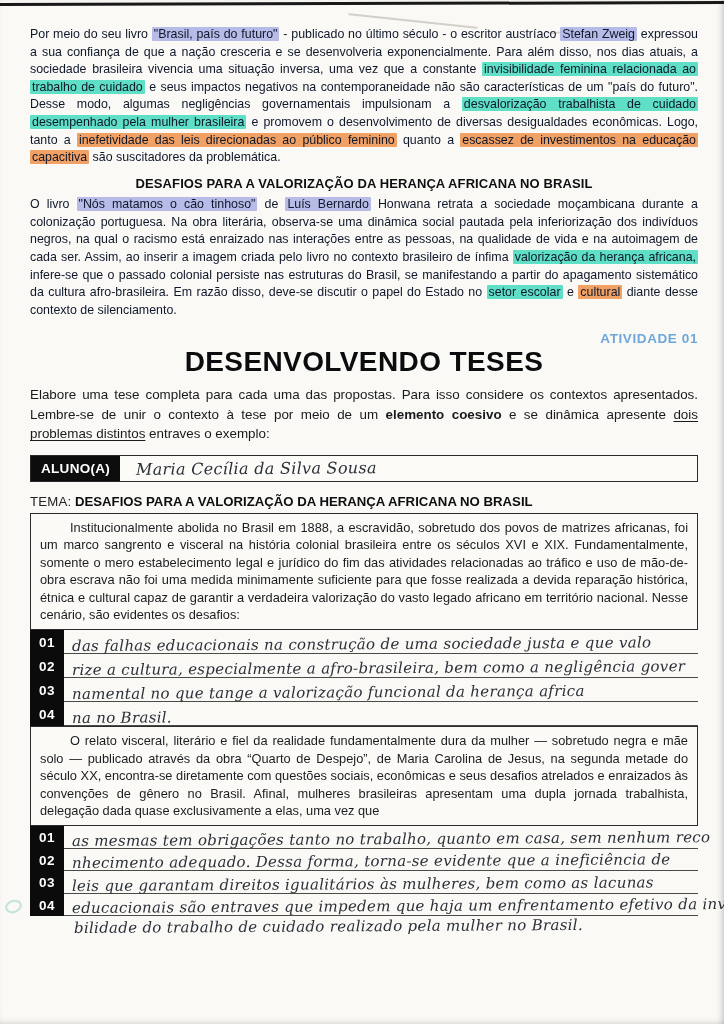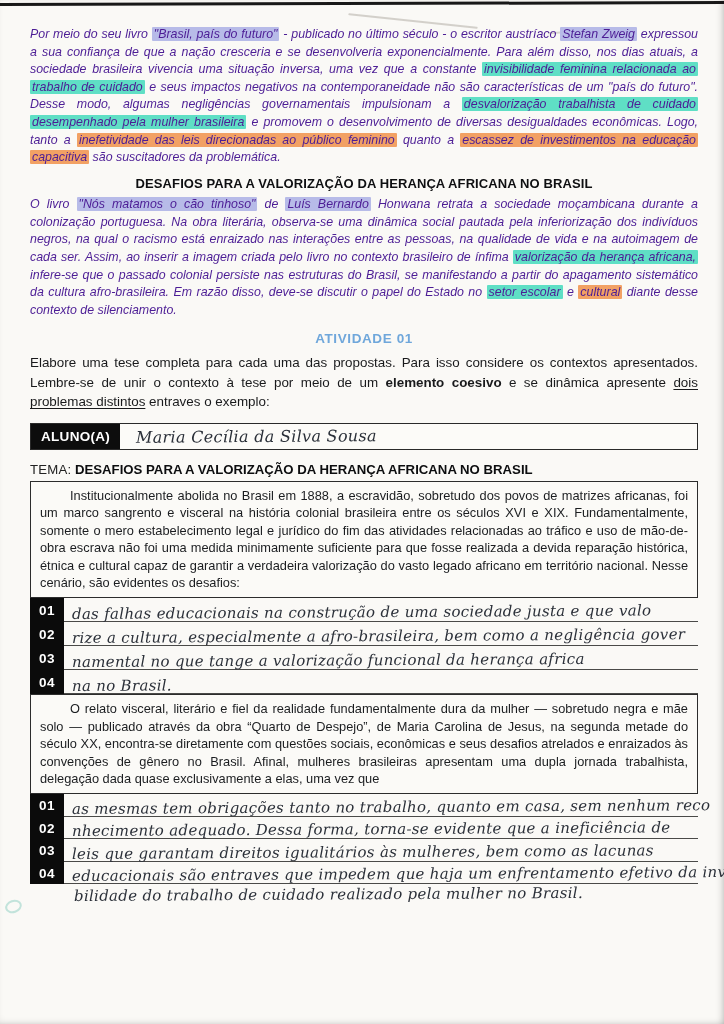--- a/index.html
+++ b/index.html
@@ -24,34 +24,34 @@
     position:absolute; left:5px; top:900px; width:17px; height:13px;
     border:2px solid #93d2c4; border-radius:50%; transform:rotate(-18deg); opacity:.55;
   }
   .content { position:relative; padding:26px 26px 0 30px; }
 
   .ctx-title {
     text-align:center; font-weight:800; font-size:13px; line-height:16.5px;
     color:#0e0f11; margin:0 30px 4px 30px; letter-spacing:.1px;
   }
   .ctx-para {
-    font-style:italic; font-weight:500; font-size:12.4px; line-height:17.6px;
-    text-align:justify; color:#4c1d95;
+    font-weight:500; font-size:12.4px; line-height:17.6px;
+    text-align:justify; color:#0f172a;
   }
   .mt-sec { margin-top:9px; }
 
   .hl { padding:0 2px; border-radius:1px; box-decoration-break:clone; -webkit-box-decoration-break:clone; }
   .hl-purple { background:var(--hl-purple,#b7bbe8); }
   .hl-teal   { background:var(--hl-teal,#60dfc6); }
   .hl-orange { background:var(--hl-orange,#f2a164); }
   .seg-b { font-weight:800; font-style:normal; }
   .seg-u { text-decoration:underline; text-underline-offset:2px; }
 
   .activity-kicker {
-    margin-top:12px; text-align:center; font-weight:800; font-size:13.5px;
+    margin-top:12px; text-align:right; font-weight:800; font-size:13.5px;
     letter-spacing:.6px; color:var(--accent-blue,#6fa7db);
   }
   .activity-title {
     text-align:center; font-weight:800; font-size:28px; line-height:31px;
     letter-spacing:.4px; color:#0b0c0d; margin-bottom:8px;
   }
   .instructions {
     margin-top:7px; font-size:13.4px; line-height:19.5px; text-align:justify; color:#191a1c;
   }
 
@@ -116,20 +116,21 @@
   <div class="green-scribble"></div>
 
   <div class="content">
 
     <p class="ctx-para"><span>Por meio do seu livro </span><span class="hl hl-purple">"Brasil, país do futuro"</span><span> - publicado no último século - o escritor austríaco </span><span class="hl hl-purple">Stefan Zweig</span><span> expressou a sua confiança de que a nação cresceria e se desenvolveria exponencialmente. Para além disso, nos dias atuais, a sociedade brasileira vivencia uma situação inversa, uma vez que a constante </span><span class="hl hl-teal">invisibilidade feminina relacionada ao trabalho de cuidado</span><span> e seus impactos negativos na contemporaneidade não são características de um "país do futuro". Desse modo, algumas negligências governamentais impulsionam a </span><span class="hl hl-teal">desvalorização trabalhista de cuidado desempenhado pela mulher brasileira</span><span> e promovem o desenvolvimento de diversas desigualdades econômicas. Logo, tanto a </span><span class="hl hl-orange">inefetividade das leis direcionadas ao público feminino</span><span> quanto a </span><span class="hl hl-orange">escassez de investimentos na educação capacitiva</span><span> são suscitadores da problemática.</span></p>
 
     <div class="ctx-title mt-sec">DESAFIOS PARA A VALORIZAÇÃO DA HERANÇA AFRICANA NO BRASIL</div>
     <p class="ctx-para"><span>O livro </span><span class="hl hl-purple">"Nós matamos o cão tinhoso"</span><span> de </span><span class="hl hl-purple">Luís Bernardo</span><span> Honwana retrata a sociedade moçambicana durante a colonização portuguesa. Na obra literária, observa-se uma dinâmica social pautada pela inferiorização dos indivíduos negros, na qual o racismo está enraizado nas interações entre as pessoas, na qualidade de vida e na autoimagem de cada ser. Assim, ao inserir a imagem criada pelo livro no contexto brasileiro de ínfima </span><span class="hl hl-teal">valorização da herança africana,</span><span> infere-se que o passado colonial persiste nas estruturas do Brasil, se manifestando a partir do apagamento sistemático da cultura afro-brasileira. Em razão disso, deve-se discutir o papel do Estado no </span><span class="hl hl-teal">setor escolar</span><span> e </span><span class="hl hl-orange">cultural</span><span> diante desse contexto de silenciamento.</span></p>
 
     <div class="activity-kicker">ATIVIDADE 01</div>
+    <div class="activity-title">DESENVOLVENDO TESES</div>
     <p class="instructions"><span>Elabore uma tese completa para cada uma das propostas. Para isso considere os contextos apresentados. Lembre-se de unir o contexto à tese por meio de um </span><span class="seg-b">elemento coesivo</span><span> e se dinâmica apresente </span><span class="seg-u">dois problemas distintos</span><span> entraves o exemplo:</span></p>
 
     <div class="student-row">
       <div class="student-label">ALUNO(A)</div>
       <div class="student-name hand">Maria Cecília da Silva Sousa</div>
     </div>
 
     <div class="tema-head">
       <span class="tema-prefix">TEMA:</span>
       <span class="tema-title">DESAFIOS PARA A VALORIZAÇÃO DA HERANÇA AFRICANA NO BRASIL</span>

